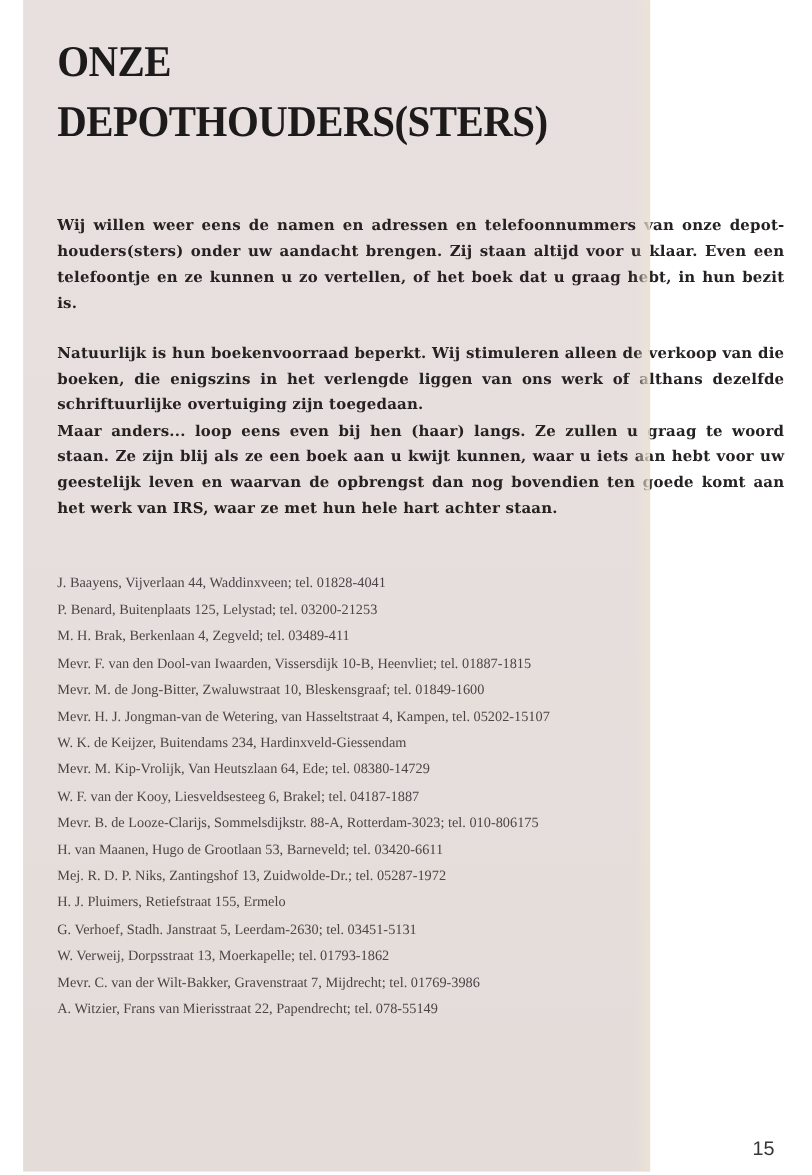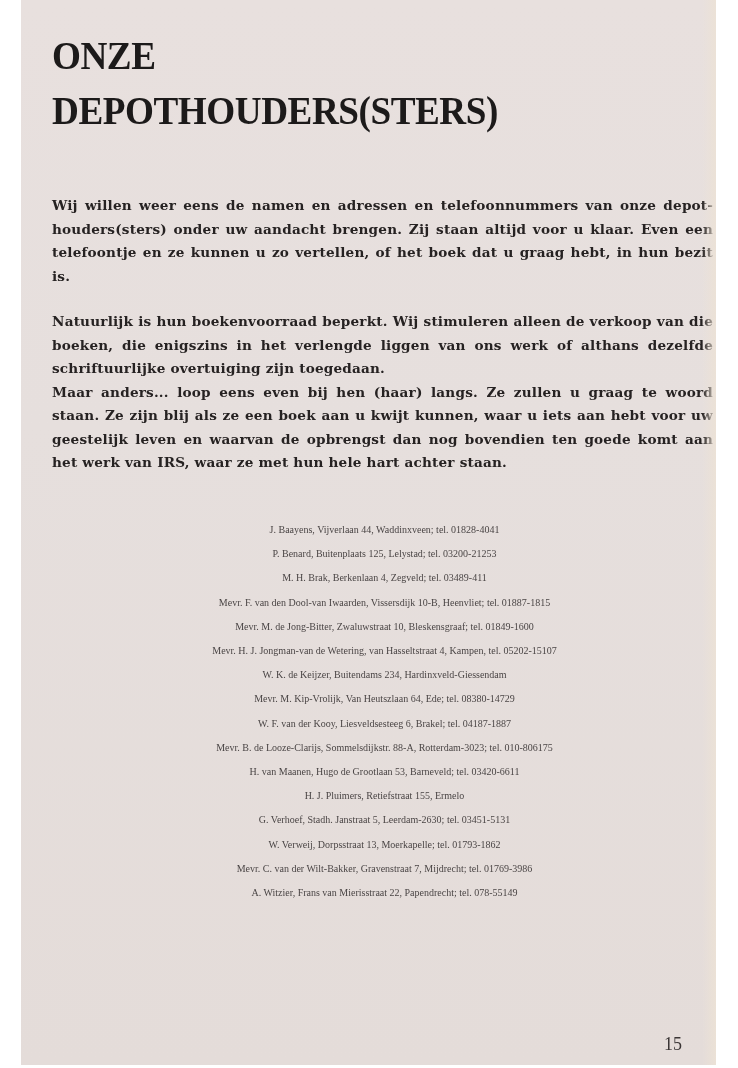--- a/index.html
+++ b/index.html
@@ -10,21 +10,21 @@
       width: 738px;
       height: 1068px;
       background: #ffffff;
       position: relative;
       overflow: hidden;
     }
     .page {
       position: absolute;
       left: 21px;
       top: 0;
-      width: 695px;
+      width: 570px;
       height: 1065px;
       background: linear-gradient(180deg, #e8e0de 0%, #e6dfdd 40%, #e4dcd9 100%);
     }
     .page::after {
       content: "";
       position: absolute;
       right: 0;
       top: 0;
       width: 14px;
       height: 100%;
@@ -65,31 +65,30 @@
     .intro p.gap { margin-top: 22px; }
     .list {
       position: absolute;
       left: 31px;
       top: 518px;
       width: 665px;
       margin: 0;
       padding: 0;
       list-style: none;
       font-family: "Liberation Serif", serif;
-      font-size: 10px;
+      font-size: 13px;
       line-height: 24.2px;
       color: #4a4545;
-      text-align: center;
     }
     .list li { margin: 0; padding: 0; }
     .page-number {
       position: absolute;
-      left: 643px;
+      left: 663px;
       top: 1034px;
-      font-family: Liberation Serif, serif;
+      font-family: Liberation Sans, sans-serif;
       font-size: 18px;
       color: #3a3535;
     }
   </style>
 </head>
 <body>
 
 <div class="page">
 
   <h1 class="title">
@@ -108,20 +107,21 @@
     <li>P. Benard, Buitenplaats 125, Lelystad; tel. 03200-21253</li>
     <li>M. H. Brak, Berkenlaan 4, Zegveld; tel. 03489-411</li>
     <li>Mevr. F. van den Dool-van Iwaarden, Vissersdijk 10-B, Heenvliet; tel. 01887-1815</li>
     <li>Mevr. M. de Jong-Bitter, Zwaluwstraat 10, Bleskensgraaf; tel. 01849-1600</li>
     <li>Mevr. H. J. Jongman-van de Wetering, van Hasseltstraat 4, Kampen, tel. 05202-15107</li>
     <li>W. K. de Keijzer, Buitendams 234, Hardinxveld-Giessendam</li>
     <li>Mevr. M. Kip-Vrolijk, Van Heutszlaan 64, Ede; tel. 08380-14729</li>
     <li>W. F. van der Kooy, Liesveldsesteeg 6, Brakel; tel. 04187-1887</li>
     <li>Mevr. B. de Looze-Clarijs, Sommelsdijkstr. 88-A, Rotterdam-3023; tel. 010-806175</li>
     <li>H. van Maanen, Hugo de Grootlaan 53, Barneveld; tel. 03420-6611</li>
+    <li>Mej. R. D. P. Niks, Zantingshof 13, Zuidwolde-Dr.; tel. 05287-1972</li>
     <li>H. J. Pluimers, Retiefstraat 155, Ermelo</li>
     <li>G. Verhoef, Stadh. Janstraat 5, Leerdam-2630; tel. 03451-5131</li>
     <li>W. Verweij, Dorpsstraat 13, Moerkapelle; tel. 01793-1862</li>
     <li>Mevr. C. van der Wilt-Bakker, Gravenstraat 7, Mijdrecht; tel. 01769-3986</li>
     <li>A. Witzier, Frans van Mierisstraat 22, Papendrecht; tel. 078-55149</li>
   </ul>
 
   <div class="page-number">15</div>
 </div>
 

